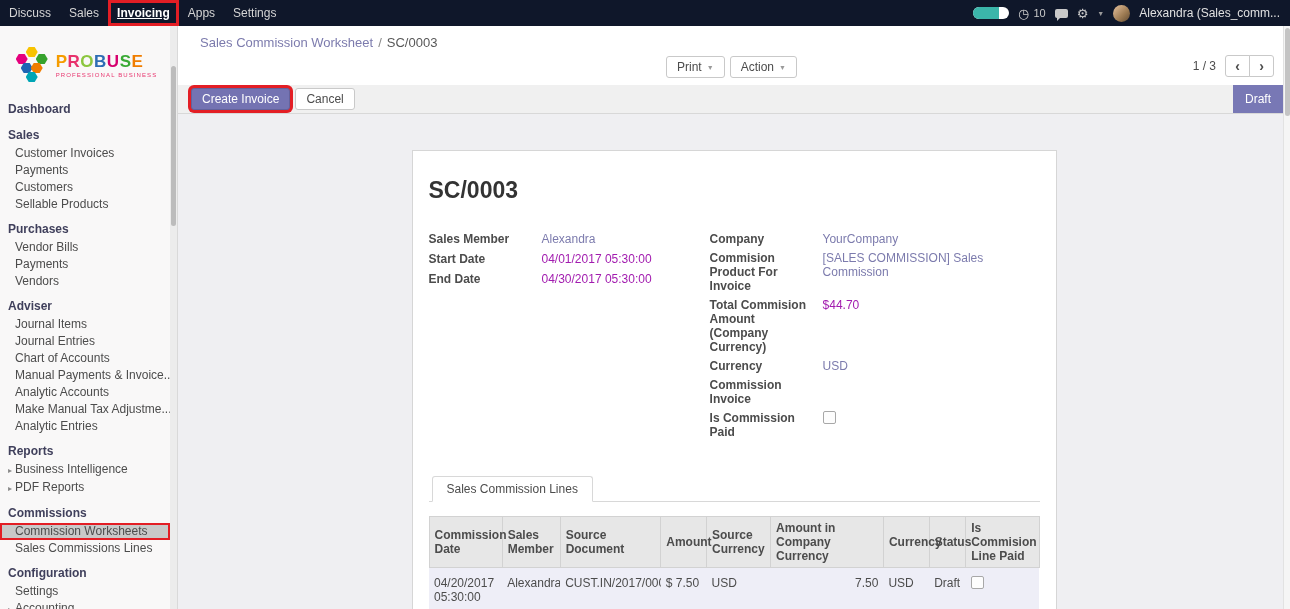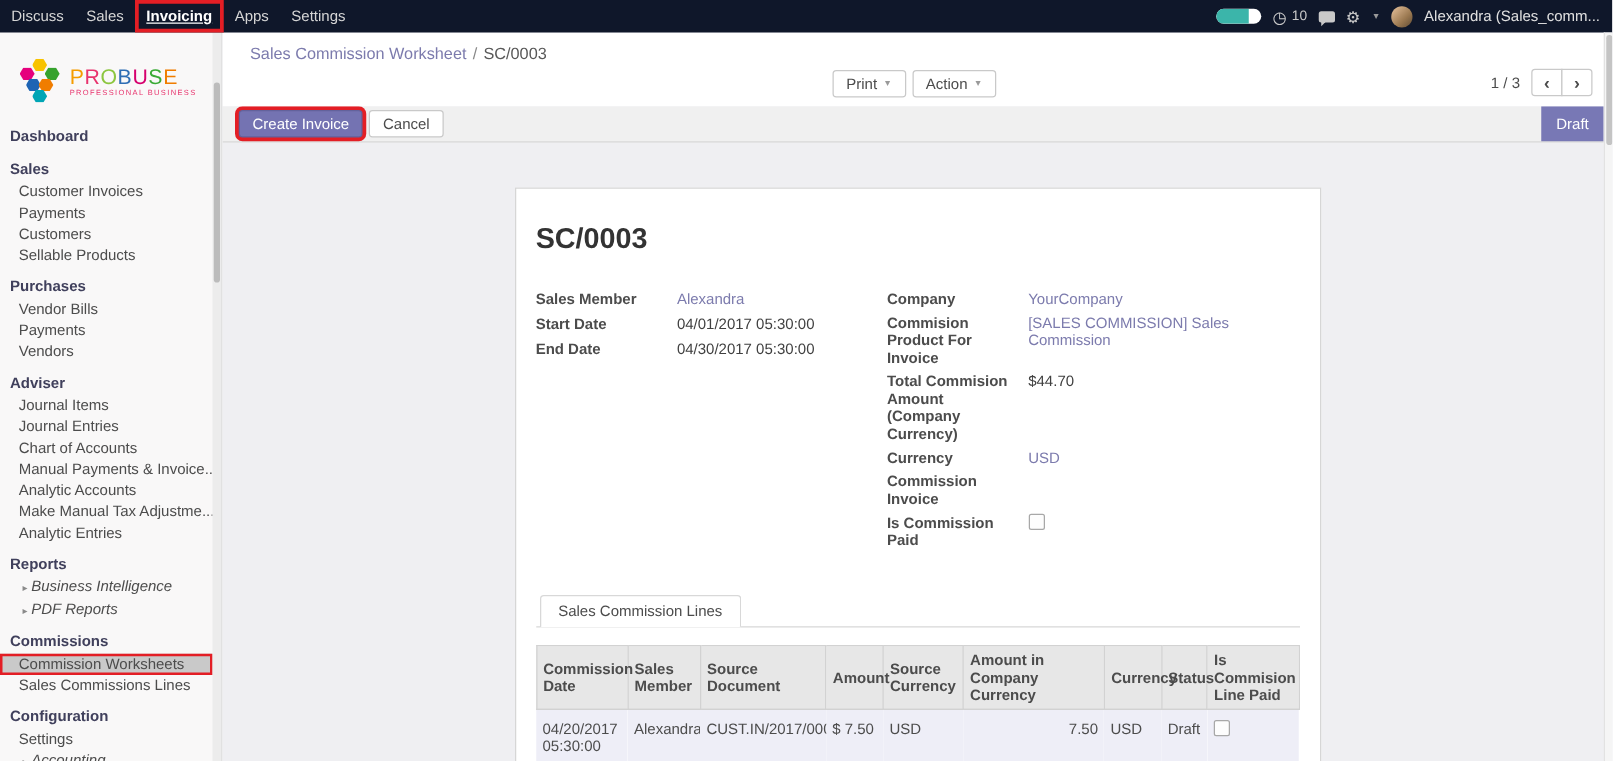--- a/index.html
+++ b/index.html
@@ -25,29 +25,29 @@
   .user-name { font-size:12px; color:#e0e0e0; white-space:nowrap; }
 
   
   .sidebar { position:absolute; top:26px; left:0; width:178px; bottom:0; background:#f9f8f8; border-right:1px solid #d9d9d9; overflow:hidden; padding-right:7px; }
   .sidebar-scroll-track { position:absolute; top:0; right:0; width:7px; bottom:0; background:#ececec; }
   .sidebar-scroll-thumb { position:absolute; top:40px; left:1px; width:5px; height:160px; background:#bcbcbc; border-radius:3px; }
   .logo { height:72px; display:flex; align-items:center; justify-content:center; gap:5px; padding-top:6px; }
   .hexwrap { position:relative; width:38px; height:42px; }
   .hex { position:absolute; width:12px; height:10px; clip-path:polygon(25% 0,75% 0,100% 50%,75% 100%,25% 100%,0 50%); }
   .brand-col { display:flex; flex-direction:column; align-items:flex-start; }
-  .brand { font-size:17px; font-weight:normal; letter-spacing:0.5px; line-height:17px; }
+  .brand { font-size:17px; font-weight:bold; letter-spacing:0.5px; line-height:17px; }
   .tagline { font-size:6px; color:#e8336d; letter-spacing:1.1px; margin-top:2px; }
   .menu { position:relative; }
   .menu-section { margin-top:7px; }
   .menu-section:first-child { margin-top:2px; }
   .menu-header { padding:3px 8px; font-weight:bold; color:#40405c; font-size:12px; line-height:13px; cursor:pointer; }
   .menu-item { padding:2px 8px 2px 15px; color:#4c4c4c; font-size:12px; line-height:13px; cursor:pointer; white-space:nowrap; overflow:hidden; }
   .menu-item .arrow { color:#8a8a8a; font-size:8px; margin-right:3px; }
-  .menu-item.has-arrow { padding-left:18px;font-style:italic; }
+  .menu-item.has-arrow { padding-left:8px; }
   .menu-item.selected { background:#c9c9c9; }
   .menu-item.annotated { outline:2px solid #e31e25; outline-offset:-2px; }
 
   
   .main { position:absolute; left:178px; top:26px; right:0; bottom:0; background:#efeff2; overflow:hidden; }
   .control-panel { position:relative; height:59px; background:#fff; }
   .breadcrumb { position:absolute; top:9px; left:22px; font-size:13px; color:#585858; }
   .bc-link { color:#7c7bad; cursor:pointer; }
   .bc-sep { color:#888; margin:0 5px; }
   .cp-buttons { position:absolute; bottom:7px; left:488px; display:flex; gap:5px; }
@@ -66,21 +66,21 @@
 
   .form-area { position:absolute; top:88px; left:0; right:0; bottom:0; overflow:hidden; }
   .sheet { width:645px; margin:36px auto 0; background:#fff; border:1px solid #d6d6d6; padding:26px 16px 12px; min-height:510px; }
   .sheet-title { font-size:23px; font-weight:bold; color:#333; margin-bottom:28px; }
   .field-groups { display:flex; }
   .group-left { width:46%; }
   .group-right { width:54%; }
   .field-row { display:flex; margin-bottom:5px; }
   .group-left .field-row { margin-bottom:6px; }
   .field-label { flex:0 0 113px; font-weight:bold; color:#4c4c4c; padding-right:8px; line-height:14px; }
-  .field-value { flex:1; line-height:14px; color:#404040; }
+  .field-value { flex:1; line-height:14px; color:#a21caf; }
   .link { color:#7c7bad; cursor:pointer; }
   .cb { display:inline-block; width:13px; height:13px; border:1px solid #a8a8a8; background:#fdfdfd; border-radius:2px; }
 
   .tabs { margin-top:32px; border-bottom:1px solid #d8d8d8; padding-left:3px; display:flex; }
   .tab { border:1px solid #d8d8d8; border-bottom:1px solid #fff; margin-bottom:-1px; background:#fff; padding:5px 14px; border-radius:3px 3px 0 0; font-size:12px; color:#4c4c4c; cursor:pointer; }
 
   .o-table { width:100%; border-collapse:collapse; margin-top:14px; table-layout:fixed; }
   .o-table thead th { background:#e7e7e7; border:1px solid #d2d2d2; font-weight:bold; text-align:left; padding:4px 5px; font-size:12px; color:#4c4c4c; vertical-align:middle; }
   .o-table tbody td { padding:8px 5px; font-size:12px; vertical-align:top; overflow:hidden; }
   .o-table tbody tr:nth-child(odd) { background:#eeeef7; }

